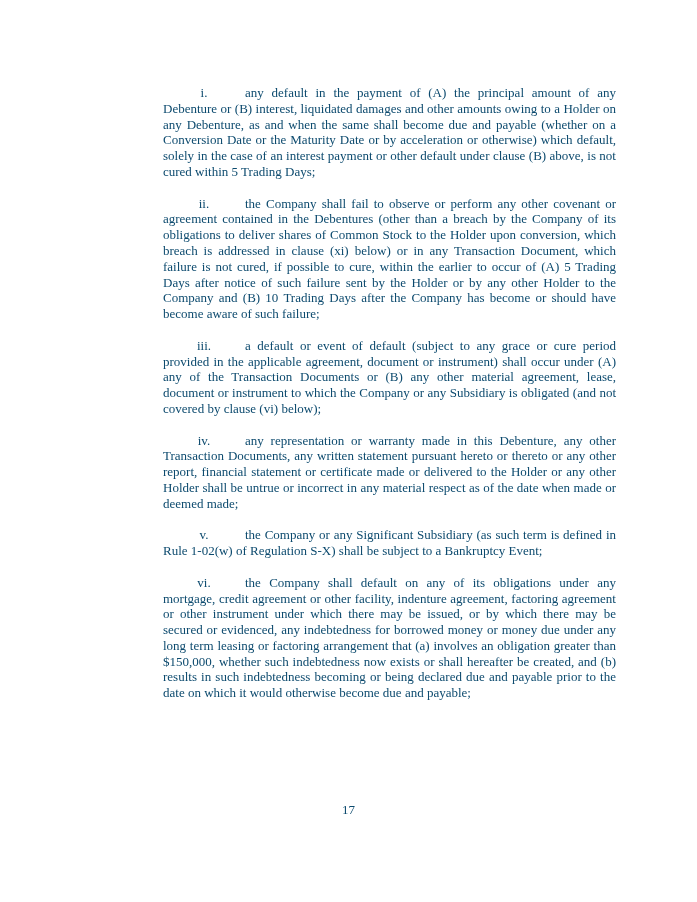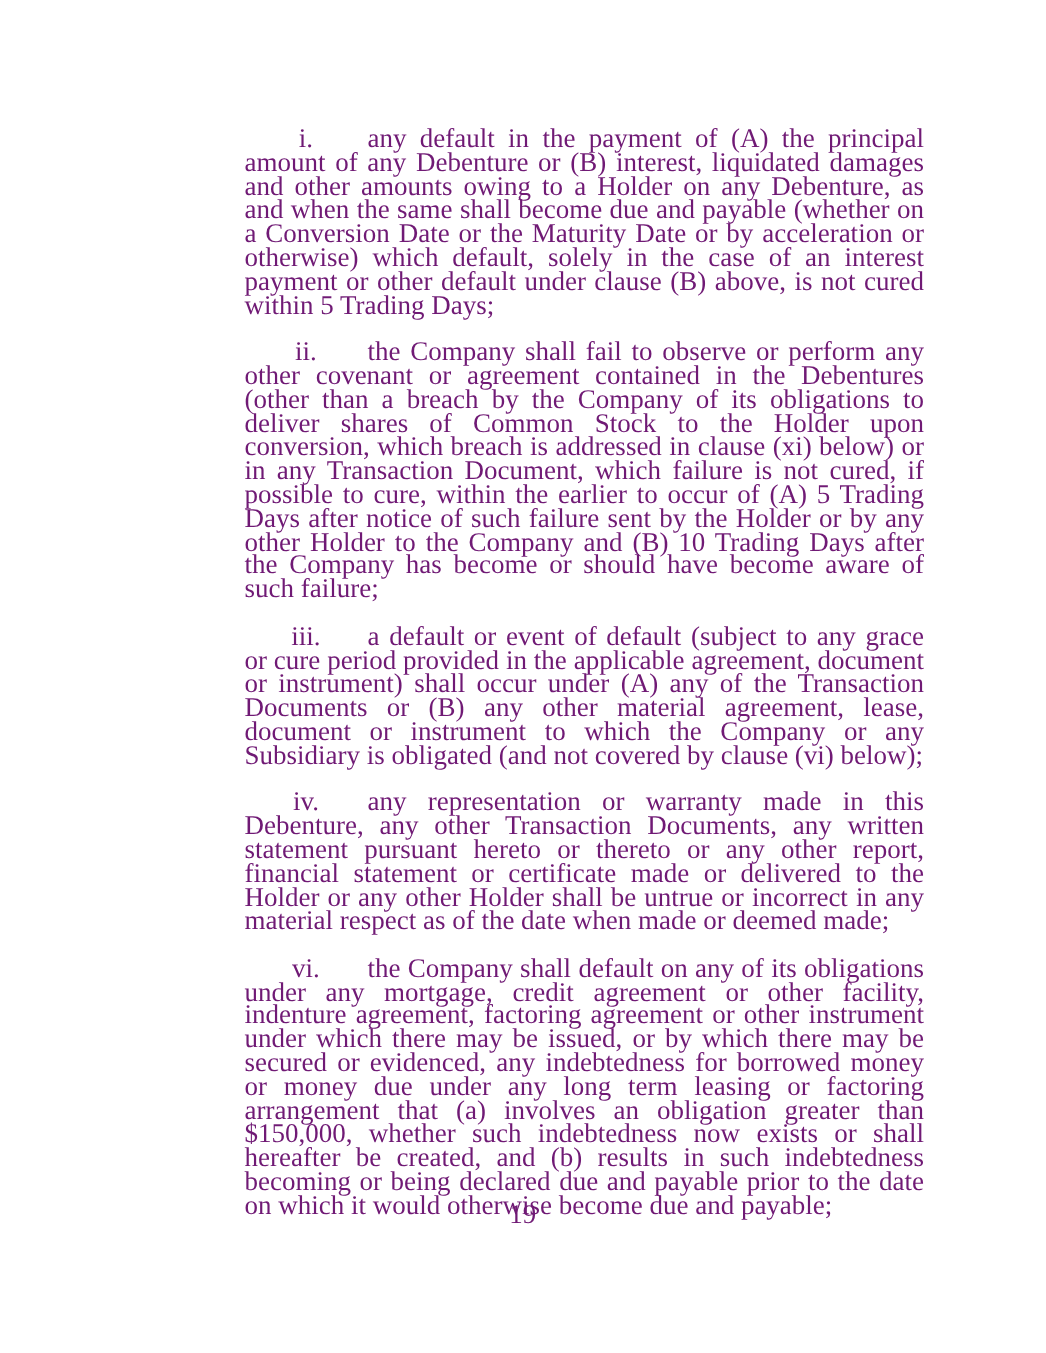--- a/index.html
+++ b/index.html
@@ -5,23 +5,23 @@
   html, body {
     margin: 0;
     padding: 0;
     background: #ffffff;
   }
   .page {
     position: relative;
     width: 697px;
     height: 902px;
     background: #ffffff;
-    color: #701a75;
+    color: #0c4a6e;
     font-family: "Liberation Serif", "DejaVu Serif", serif;
-    font-size: 18px;
+    font-size: 13px;
     line-height: 15.8px;
     overflow: hidden;
   }
   .content {
     position: absolute;
     left: 163px;
     top: 85px;
     width: 453px;
   }
   .clause {
@@ -49,20 +49,21 @@
   <div class="content">
 
     <p class="clause"><span class="num">i.</span><span>any default in the payment of (A) the principal amount of any Debenture or (B) interest, liquidated damages and other amounts owing to a Holder on any Debenture, as and when the same shall become due and payable (whether on a Conversion Date or the Maturity Date or by acceleration or otherwise) which default, solely in the case of an interest payment or other default under clause (B) above, is not cured within 5 Trading Days;</span></p>
 
     <p class="clause"><span class="num">ii.</span><span>the Company shall fail to observe or perform any other covenant or agreement contained in the Debentures (other than a breach by the Company of its obligations to deliver shares of Common Stock to the Holder upon conversion, which breach is addressed in clause (xi) below) or in any Transaction Document, which failure is not cured, if possible to cure, within the earlier to occur of (A) 5 Trading Days after notice of such failure sent by the Holder or by any other Holder to the Company and (B) 10 Trading Days after the Company has become or should have become aware of such failure;</span></p>
 
     <p class="clause"><span class="num">iii.</span><span>a default or event of default (subject to any grace or cure period provided in the applicable agreement, document or instrument) shall occur under (A) any of the Transaction Documents or (B) any other material agreement, lease, document or instrument to which the Company or any Subsidiary is obligated (and not covered by clause (vi) below);</span></p>
 
     <p class="clause"><span class="num">iv.</span><span>any representation or warranty made in this Debenture, any other Transaction Documents, any written statement pursuant hereto or thereto or any other report, financial statement or certificate made or delivered to the Holder or any other Holder shall be untrue or incorrect in any material respect as of the date when made or deemed made;</span></p>
 
+    <p class="clause"><span class="num">v.</span><span>the Company or any Significant Subsidiary (as such term is defined in Rule 1-02(w) of Regulation S-X)  shall be subject to a Bankruptcy Event;</span></p>
 
     <p class="clause"><span class="num">vi.</span><span>the Company shall default on any of its obligations under any mortgage, credit agreement or other facility, indenture agreement, factoring agreement or other instrument under which there may be issued, or by which there may be secured or evidenced, any indebtedness for borrowed money or money due under any long term leasing or factoring arrangement that (a) involves an obligation greater than $150,000, whether such indebtedness now exists or shall hereafter be created, and (b) results in such indebtedness becoming or being declared due and payable prior to the date on which it would otherwise become due and payable;</span></p>
 
 
   </div>
 
-  <div class="page-number">19</div>
+  <div class="page-number">17</div>
 </div>
 
 </body></html>

